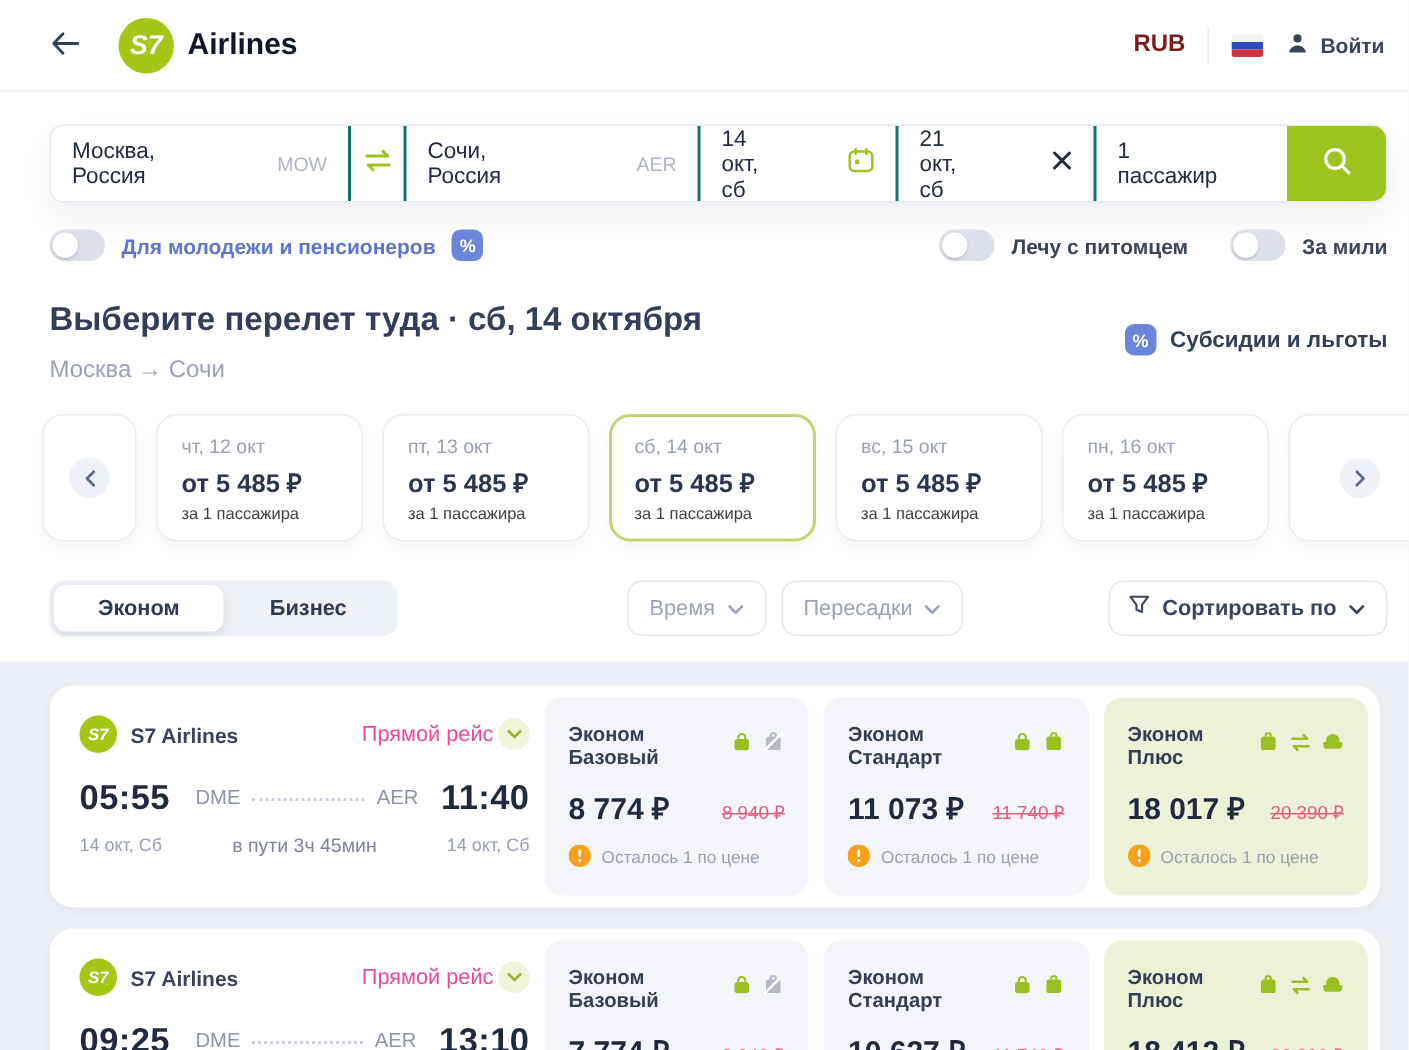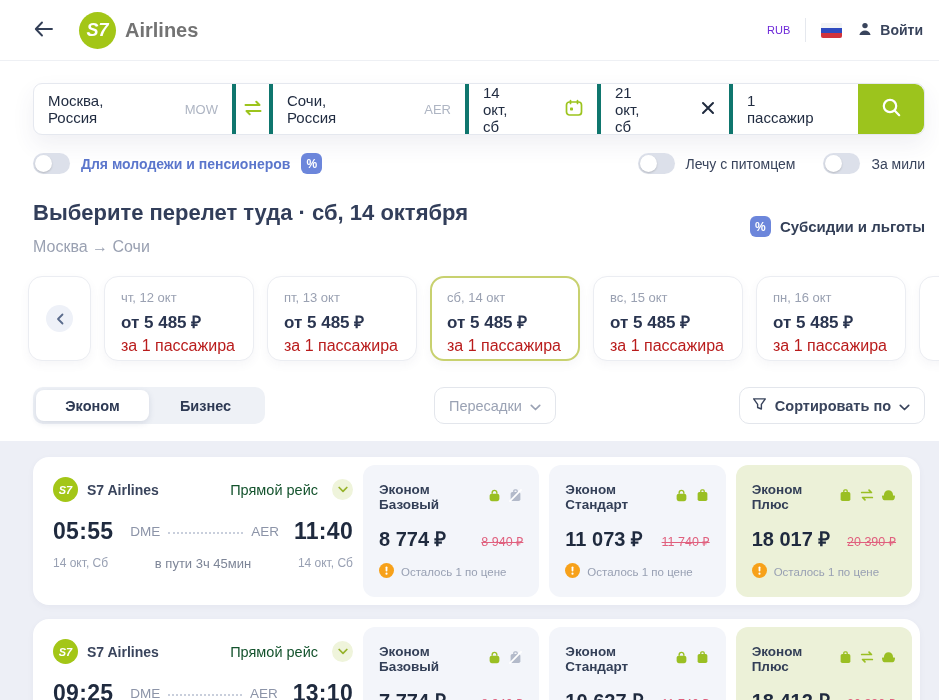--- a/index.html
+++ b/index.html
@@ -7,101 +7,101 @@
     font-family: "Liberation Sans", sans-serif; color:#333F57; }
 
   
   .topbar{height:61px;display:flex;align-items:center;justify-content:space-between;
     padding:0 16px 0 30px;border-bottom:1px solid #EEF0F4;}
   .topbar-left{display:flex;align-items:center;gap:22px;}
   .back-btn{background:none;border:none;cursor:pointer;display:flex;padding:4px;}
   .brand{display:flex;align-items:center;gap:9px;}
   .logo-circle{width:37px;height:37px;border-radius:50%;background:#A3C617;color:#fff;
     font-weight:800;font-style:italic;font-size:18px;display:flex;align-items:center;justify-content:center;}
-  .brand-name{font-size:20px;font-weight:700;color:#737373;}
+  .brand-name{font-size:20px;font-weight:700;color:#0f172a;}
   .topbar-right{display:flex;align-items:center;gap:15px;}
-  .currency{font-size:11px;font-weight:400;color:#6d28d9;cursor:pointer;}
+  .currency{font-size:16px;font-weight:700;color:#7f1d1d;cursor:pointer;}
   .vdiv{width:1px;height:24px;background:#E5E8EE;}
   .flag{width:21px;height:15px;border-radius:2px;overflow:hidden;display:inline-flex;
     flex-direction:column;box-shadow:inset 0 0 0 1px rgba(0,0,0,.08);cursor:pointer;}
   .flag i{flex:1;display:block;}
   .flag .w{background:#F2F4F6;}.flag .b{background:#2F4BBF;}.flag .r{background:#D2333C;}
   .login{display:flex;align-items:center;gap:7px;font-size:14px;font-weight:600;color:#39445C;
     background:none;border:none;cursor:pointer;font-family:inherit;}
 
   
   .search-row{margin:22px 14px 0 33px;height:52px;display:flex;border:1px solid #E5E8EF;
     border-radius:9px;box-shadow:0 10px 22px rgba(60,70,110,.08);background:#fff;}
   .seg{display:flex;align-items:center;justify-content:space-between;padding:0 14px;
     font-size:15px;color:#222D42;cursor:pointer;gap:48px;}
-  .seg + .seg{border-left:4px solid #0f766e;}
+  .seg + .seg{border-left:2px solid #0f766e;}
   .seg .code{color:#AEB5C3;font-size:13px;margin-left:8px;}
   .seg-from{width:198px;}.seg-to{width:196px;}
   .seg-swap{width:37px;padding:0;justify-content:center;}
   .seg-date{width:132px;}.seg-return{width:132px;}.seg-pax{width:129px;}
   .search-btn{flex:1;background:#9CC41D;border:none;border-radius:0 9px 9px 0;
     display:flex;align-items:center;justify-content:center;cursor:pointer;}
 
   
   .options-row{margin:18px 14px 0 33px;display:flex;align-items:center;justify-content:space-between;}
   .opt{display:flex;align-items:center;gap:11px;font-size:14px;}
   .toggle{width:37px;height:21px;border-radius:11px;background:#DCE0EA;position:relative;
     border:none;cursor:pointer;flex:none;}
   .toggle::after{content:"";position:absolute;left:2px;top:2px;width:17px;height:17px;
     background:#fff;border-radius:50%;box-shadow:0 1px 2px rgba(0,0,0,.18);}
-  .opt-label{color:#39445C;}
+  .opt-label{color:#39445C;font-weight:bold;}
   .opt-discount .opt-label{color:#5B76CC;font-weight:600;}
   .pct-badge{width:21px;height:21px;border-radius:6px;background:#6C86DB;color:#fff;
     font-size:12px;font-weight:700;display:flex;align-items:center;justify-content:center;flex:none;}
   .options-right{display:flex;gap:28px;}
 
   
   .results-header{margin:26px 14px 0 33px;display:flex;justify-content:space-between;align-items:flex-start;}
   .page-title{font-size:22px;font-weight:700;color:#323E5A;}
   .page-route{margin-top:12px;font-size:16px;color:#9AA1B2;}
   .subsidies{display:flex;align-items:center;gap:9px;font-size:15px;font-weight:600;
     color:#333F57;margin-top:16px;cursor:pointer;}
 
   
   .carousel{margin-top:20px;display:flex;gap:13px;padding-left:28px;}
   .dc{background:#fff;border:1px solid #EBEDF2;border-radius:14px;
     box-shadow:0 4px 10px rgba(70,80,120,.05);}
-  .date-card{width:150px;height:85px;padding:13px 16px;cursor:pointer;flex:none;}
+  .date-card{width:138px;height:85px;padding:13px 16px;cursor:pointer;flex:none;}
   .date-card .day{font-size:13px;color:#9AA1B2;}
   .date-card .price{margin-top:5px;font-size:17px;font-weight:700;color:#2A3550;}
-  .date-card .per{margin-top:4px;font-size:16px;color:#b91c1c;}
+  .date-card .per{margin-top:4px;font-size:11px;color:#404040;}
   .date-card.selected{border:2px solid #C8D16F;padding:12px 15px;}
   .arrow-card{width:63px;height:85px;display:flex;align-items:center;justify-content:center;
     flex:none;cursor:pointer;}
   .arrow-card.right{width:95px;}
   .arrow-circle{width:27px;height:27px;border-radius:50%;background:#EEF1F8;
     display:flex;align-items:center;justify-content:center;}
 
   
-  .filter-row{margin:26px 14px 0 33px;display:flex;align-items:center;gap:16px;}
+  .filter-row{margin:26px 14px 0 33px;display:flex;align-items:center;}
   .tabs{background:#EEF1F6;border-radius:10px;padding:3px;display:flex;}
   .tab{width:113px;height:31px;display:flex;align-items:center;justify-content:center;
     font-size:14.5px;font-weight:700;color:#2E3A54;border-radius:8px;cursor:pointer;}
   .tab.active{background:#fff;box-shadow:0 2px 6px rgba(60,70,110,.14);}
   .mid-pills{display:flex;gap:10px;margin-left:153px;}
   .pill{height:37px;padding:0 14px;border:1px solid #E3E6EC;border-radius:10px;display:flex;
     align-items:center;gap:8px;font-size:14.5px;color:#9AA2B4;background:#fff;cursor:pointer;
     font-family:inherit;}
   .sort-pill{margin-left:auto;color:#39445C;font-weight:600;padding-left:12px;}
 
   
   .results{margin-top:17px;background:#EDEFF6;padding:16px 19px 40px 33px;min-height:280px;}
   .flight-card{background:#fff;border-radius:16px;display:flex;padding:8px 8px 8px 20px;
     margin-bottom:14px;height:148px;gap:10px;box-shadow:0 2px 6px rgba(70,80,120,.05);}
   .flight-left{width:300px;flex:none;padding:12px 0 10px;display:flex;flex-direction:column;}
   .fl-top{display:flex;align-items:center;}
   .mini-logo{width:25px;height:25px;border-radius:50%;background:#A3C617;color:#fff;
     font-style:italic;font-weight:800;font-size:11px;display:flex;align-items:center;justify-content:center;flex:none;}
   .fl-airline{margin-left:9px;font-size:14px;font-weight:600;color:#39445C;}
-  .fl-direct{margin-left:auto;display:flex;align-items:center;gap:14px;color:#14532d;
+  .fl-direct{margin-left:auto;display:flex;align-items:center;gap:3px;color:#ec4899;
     font-size:14.5px;cursor:pointer;background:none;border:none;font-family:inherit;}
   .chev-circle{width:21px;height:21px;border-radius:50%;background:#EFF4DB;
     display:flex;align-items:center;justify-content:center;flex:none;}
   .fl-times{display:flex;align-items:center;margin-top:16px;}
   .fl-time{font-size:23px;font-weight:700;color:#1F2A3E;letter-spacing:.3px;}
   .fl-code{font-size:13.5px;color:#8C94A8;}
   .fl-code.dep{margin-left:17px;}
   .fl-code.arr{margin-right:15px;}
   .route-dots{flex:1;border-top:2px dotted #C9CFDC;margin:2px 8px 0;}
   .fl-dates{display:flex;justify-content:space-between;margin-top:11px;font-size:12px;color:#98A0B3;}
@@ -279,20 +279,28 @@
   </div>
 </div>
 
 <div class="filter-row">
   <div class="tabs">
     <div class="tab active">Эконом</div>
     <div class="tab">Бизнес</div>
   </div>
   <div class="mid-pills">
     <button class="pill">
+      <span>Время</span>
+      <span>
+        <svg width="11" height="7" viewBox="0 0 11 7">
+            <path d="m1.3 1.3 4.2 4.2 4.2-4.2" fill="none" stroke="currentColor" stroke-width="1.7" stroke-linecap="round" stroke-linejoin="round"></path>
+          </svg>
+      </span>
+    </button>
+    <button class="pill">
       <span>Пересадки</span>
       <span>
         <svg width="11" height="7" viewBox="0 0 11 7">
             <path d="m1.3 1.3 4.2 4.2 4.2-4.2" fill="none" stroke="currentColor" stroke-width="1.7" stroke-linecap="round" stroke-linejoin="round"></path>
           </svg>
       </span>
     </button>
   </div>
   <button class="pill sort-pill">
     <span>

